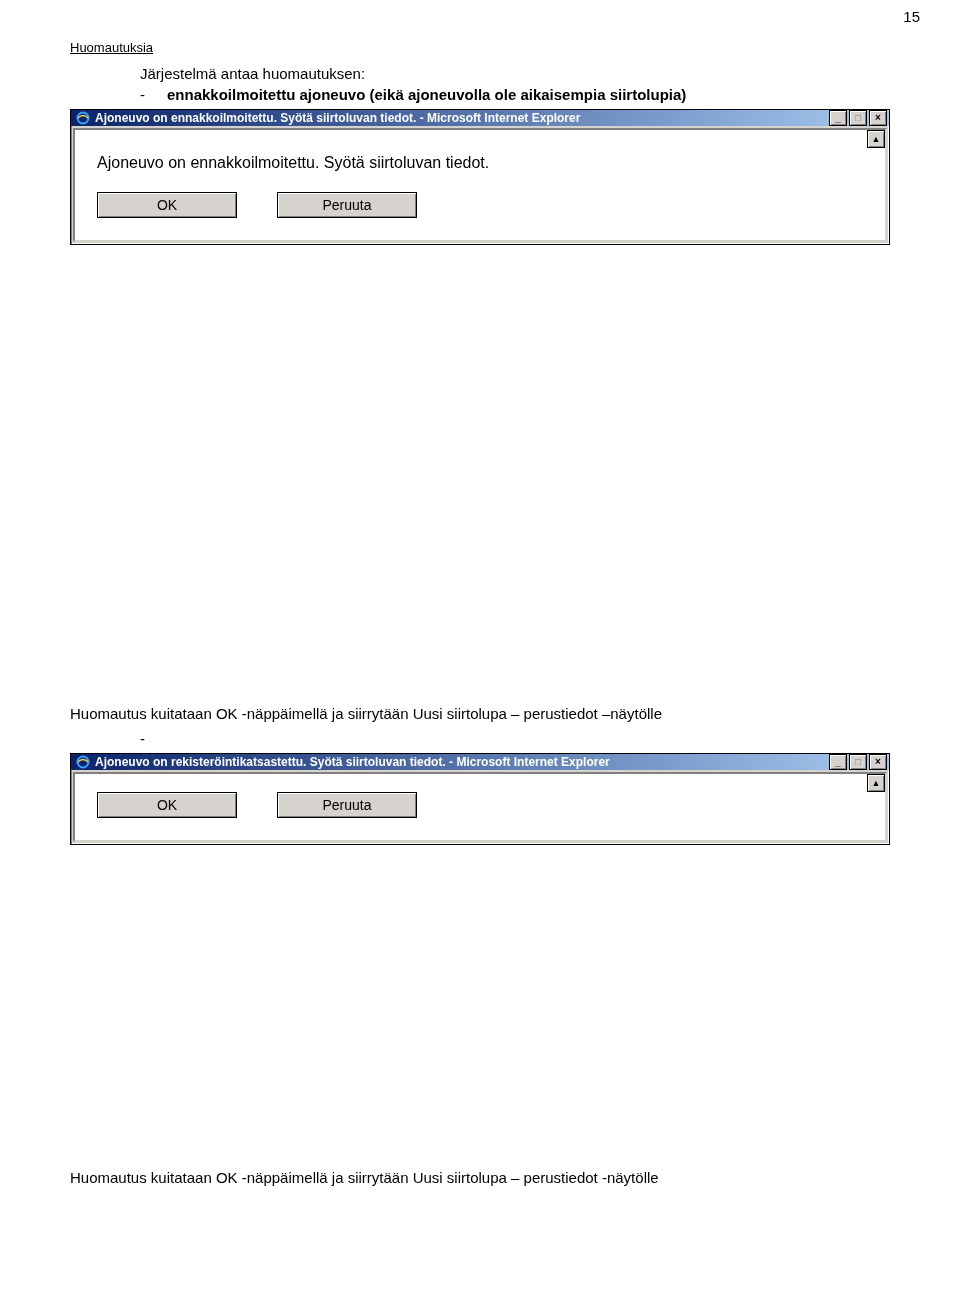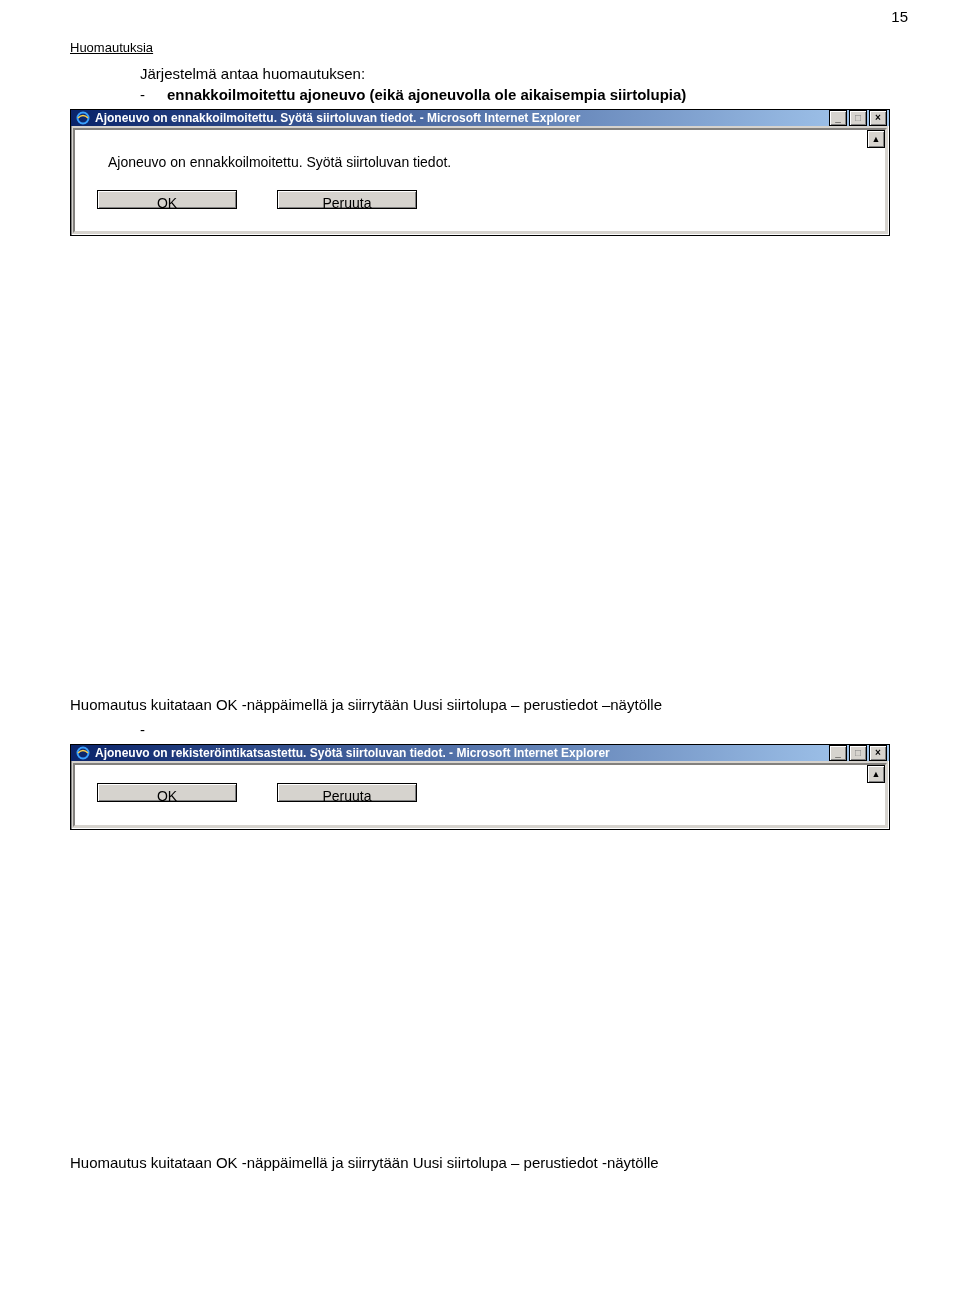--- a/index.html
+++ b/index.html
@@ -12,21 +12,21 @@
     color: #000;
   }
   .page {
     width: 960px;
     padding: 12px 70px 40px 70px;
     position: relative;
   }
   .page-number {
     position: absolute;
     top: 8px;
-    right: 52px;
+    right: 40px;
     font-size: 15px;
   }
   .section-title {
     font-size: 13px;
     text-decoration: underline;
     margin: 28px 0 10px 0;
   }
   .intro-line {
     font-size: 15px;
     margin: 4px 0 4px 70px;
@@ -91,32 +91,32 @@
     border: 1px solid #000;
     box-shadow: 1px 1px 0 #fff inset, -1px -1px 0 #808080 inset;
     display: flex; align-items: center; justify-content: center;
     font-size: 9px;
   }
   .client-inner {
     padding: 18px 22px 18px 18px;
     min-height: 60px;
   }
   .dialog-text {
-    font-size: 14px;
-    margin: 6px 0 20px 15px;
+    font-size: 16px;
+    margin: 6px 0 20px 4px;
   }
   .btn-row {
     display: flex;
     gap: 40px;
     margin-left: 4px;
     margin-bottom: 4px;
   }
   .btn {
     width: 140px;
-    height: 19px;
+    height: 26px;
     background: #d6d3ce;
     border: 1px solid #000;
     box-shadow: 1px 1px 0 #fff inset, -1px -1px 0 #808080 inset;
     font-size: 14px;
     text-align: center;
     line-height: 24px;
   }
   .window.tall .client-inner { min-height: 60px; }
   .window.tall { margin-bottom: 10px; }
 

